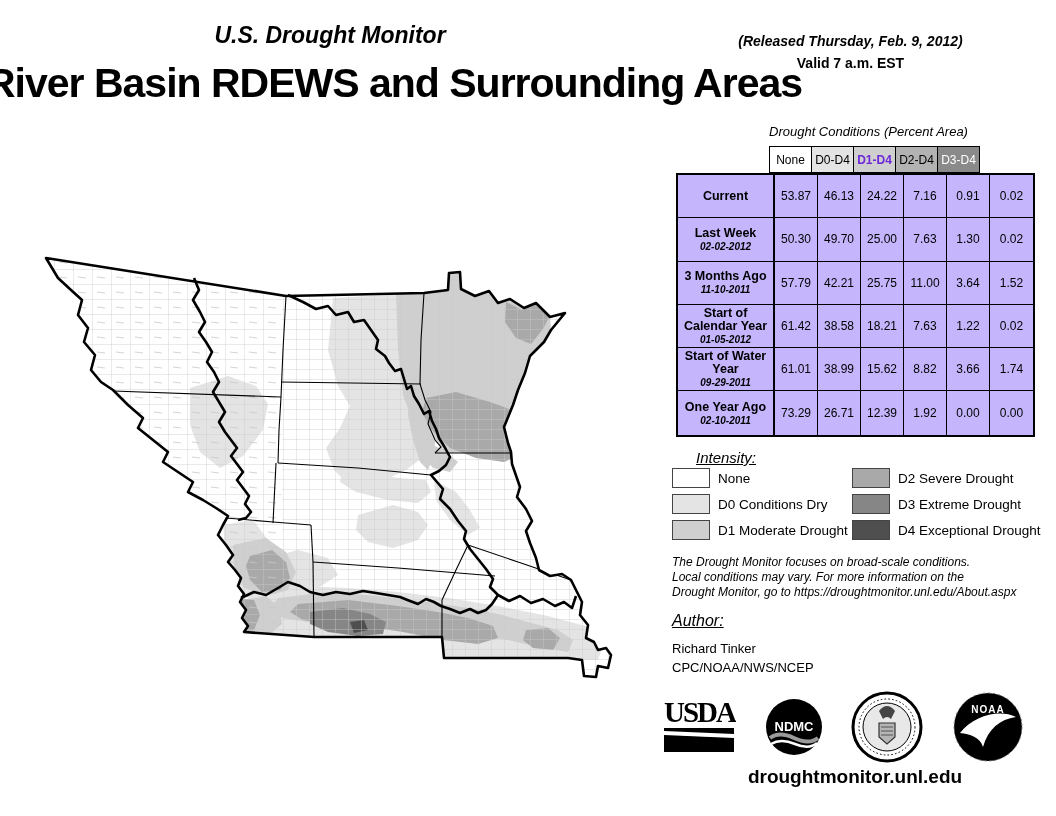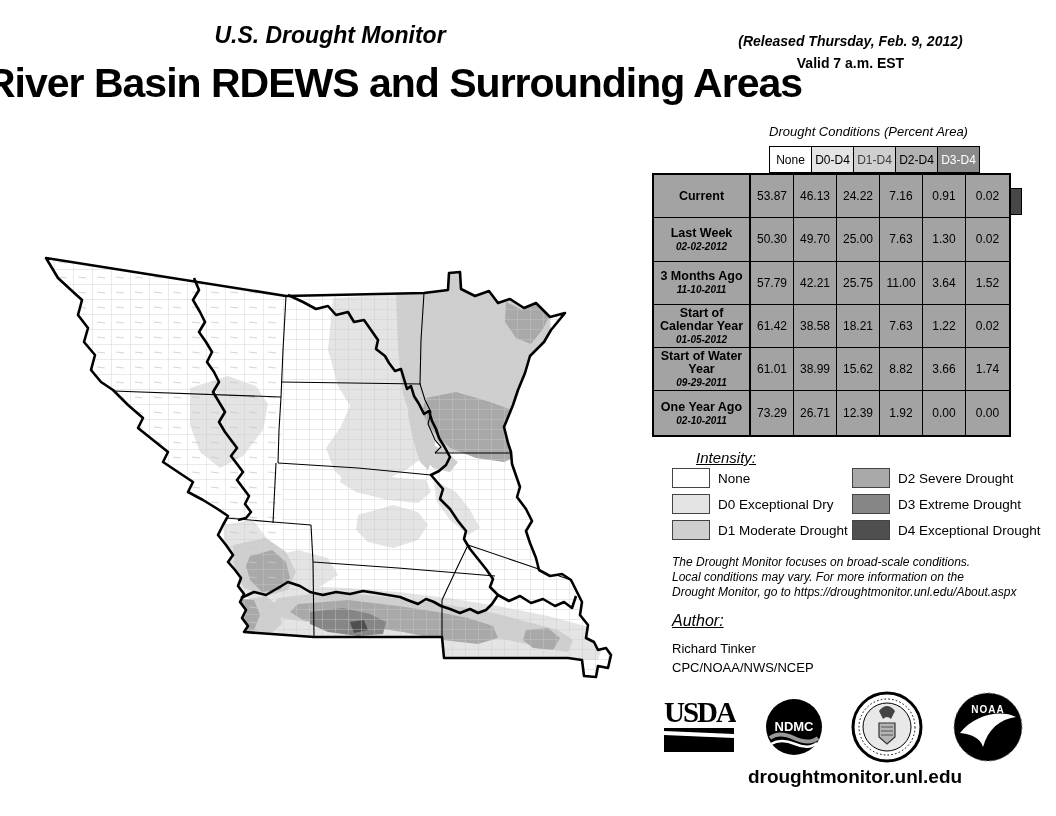--- a/index.html
+++ b/index.html
@@ -20,23 +20,23 @@
   #valid-line{font-size:14px;font-weight:bold;margin-top:6px;}
 
   
   #cond-title{left:769px;top:124px;width:258px;
     font-size:13px;font-style:italic;}
   #tbl-header{left:769px;top:146px;height:27px;display:flex;}
   .hcell{width:43px;height:27px;box-sizing:border-box;border:1px solid #000;
     margin-left:-1px;display:flex;align-items:center;justify-content:center;
     font-size:12px;}
   .hcell:first-child{margin-left:0;}
-  #tbl-body{left:652px;top:173px;border:2px solid #000;display:grid;
+  #tbl-body{left:676px;top:173px;border:2px solid #000;display:grid;
     grid-template-columns:97px 43px 43px 43px 43px 43px 43px;
-    grid-template-rows:repeat(6,43.3px);background:#a3a3a3;}
+    grid-template-rows:repeat(6,43.3px);background:#c4b5fd;}
   .cell{box-sizing:border-box;border-right:1px solid #000;border-bottom:1px solid #000;
     display:flex;align-items:center;justify-content:center;font-size:12px;}
   .cell.lastcol{border-right:none;}
   .cell.lastrow{border-bottom:none;}
   .label-cell{flex-direction:column;border-right:2px solid #000;padding:0 2px;text-align:center;}
   .row-label{font-size:12.5px;font-weight:bold;line-height:13px;}
   .row-date{font-size:10px;font-weight:bold;font-style:italic;line-height:11px;margin-top:1px;}
   .row-date:empty{display:none;}
 
   
@@ -155,21 +155,21 @@
     <path d="M243,598 L256,592 L268,595 L280,588 L290,582 L302,586 L312,592 L325,595 L338,592 L352,594 L365,591 L378,593 L390,595 L402,597 L412,601 L420,604 L428,599 L436,602 L443,606 L452,609 L462,613 L472,609 L480,613 L488,610 L494,604 L500,595"></path>
     <path d="M196,278 L201,290 L195,300 L202,312 L207,322 L201,332 L208,342 L214,352 L209,362 L216,372 L221,382 L215,392 L221,402 L227,412 L221,422 L227,432 L233,440 L239,448 L233,456 L239,464 L245,472 L239,480 L245,488 L251,496 L247,504 L253,512 L248,518 L240,520"></path>
   </g>
 </svg>
 
 <div class="abs" id="cond-title">Drought Conditions (Percent Area)</div>
 
 <div class="abs" id="tbl-header">
   <div class="hcell" style="background: rgb(255, 255, 255); color: rgb(0, 0, 0);">None</div>
   <div class="hcell" style="background: rgb(228, 228, 228); color: rgb(0, 0, 0);">D0-D4</div>
-  <div class="hcell" style="background: rgb(207, 207, 207); color: #404040;">D1-D4</div>
+  <div class="hcell" style="background: rgb(207, 207, 207); color: #6d28d9; font-weight: bold;">D1-D4</div>
   <div class="hcell" style="background: rgb(178, 178, 178); color: rgb(0, 0, 0);">D2-D4</div>
   <div class="hcell" style="background: rgb(138, 138, 138); color: rgb(255, 255, 255);">D3-D4</div>
   <div class="hcell" style="background: rgb(71, 71, 71); color: rgb(255, 255, 255); margin-top: 42px;">D4</div>
 </div>
 
 <div class="abs" id="tbl-body">
 
   <div class="cell label-cell">
     <span class="row-label">Current</span>
 
@@ -238,21 +238,21 @@
 </div>
 
 <div class="abs" id="legend-title">Intensity:</div>
 
 <div class="leg-item" style="left:672px;top:468px;">
   <span class="swatch" style="background: rgb(255, 255, 255);"></span>
   <span class="leg-label">None</span>
 </div>
 <div class="leg-item" style="left:672px;top:494px;">
   <span class="swatch" style="background: rgb(228, 228, 228);"></span>
-  <span class="leg-label">D0 Exceptional Dry</span>
+  <span class="leg-label">D0 Conditions Dry</span>
 </div>
 <div class="leg-item" style="left:672px;top:520px;">
   <span class="swatch" style="background: rgb(207, 207, 207);"></span>
   <span class="leg-label">D1 Moderate Drought</span>
 </div>
 <div class="leg-item" style="left:852px;top:468px;">
   <span class="swatch" style="background: rgb(169, 169, 169);"></span>
   <span class="leg-label">D2 Severe Drought</span>
 </div>
 <div class="leg-item" style="left:852px;top:494px;">

